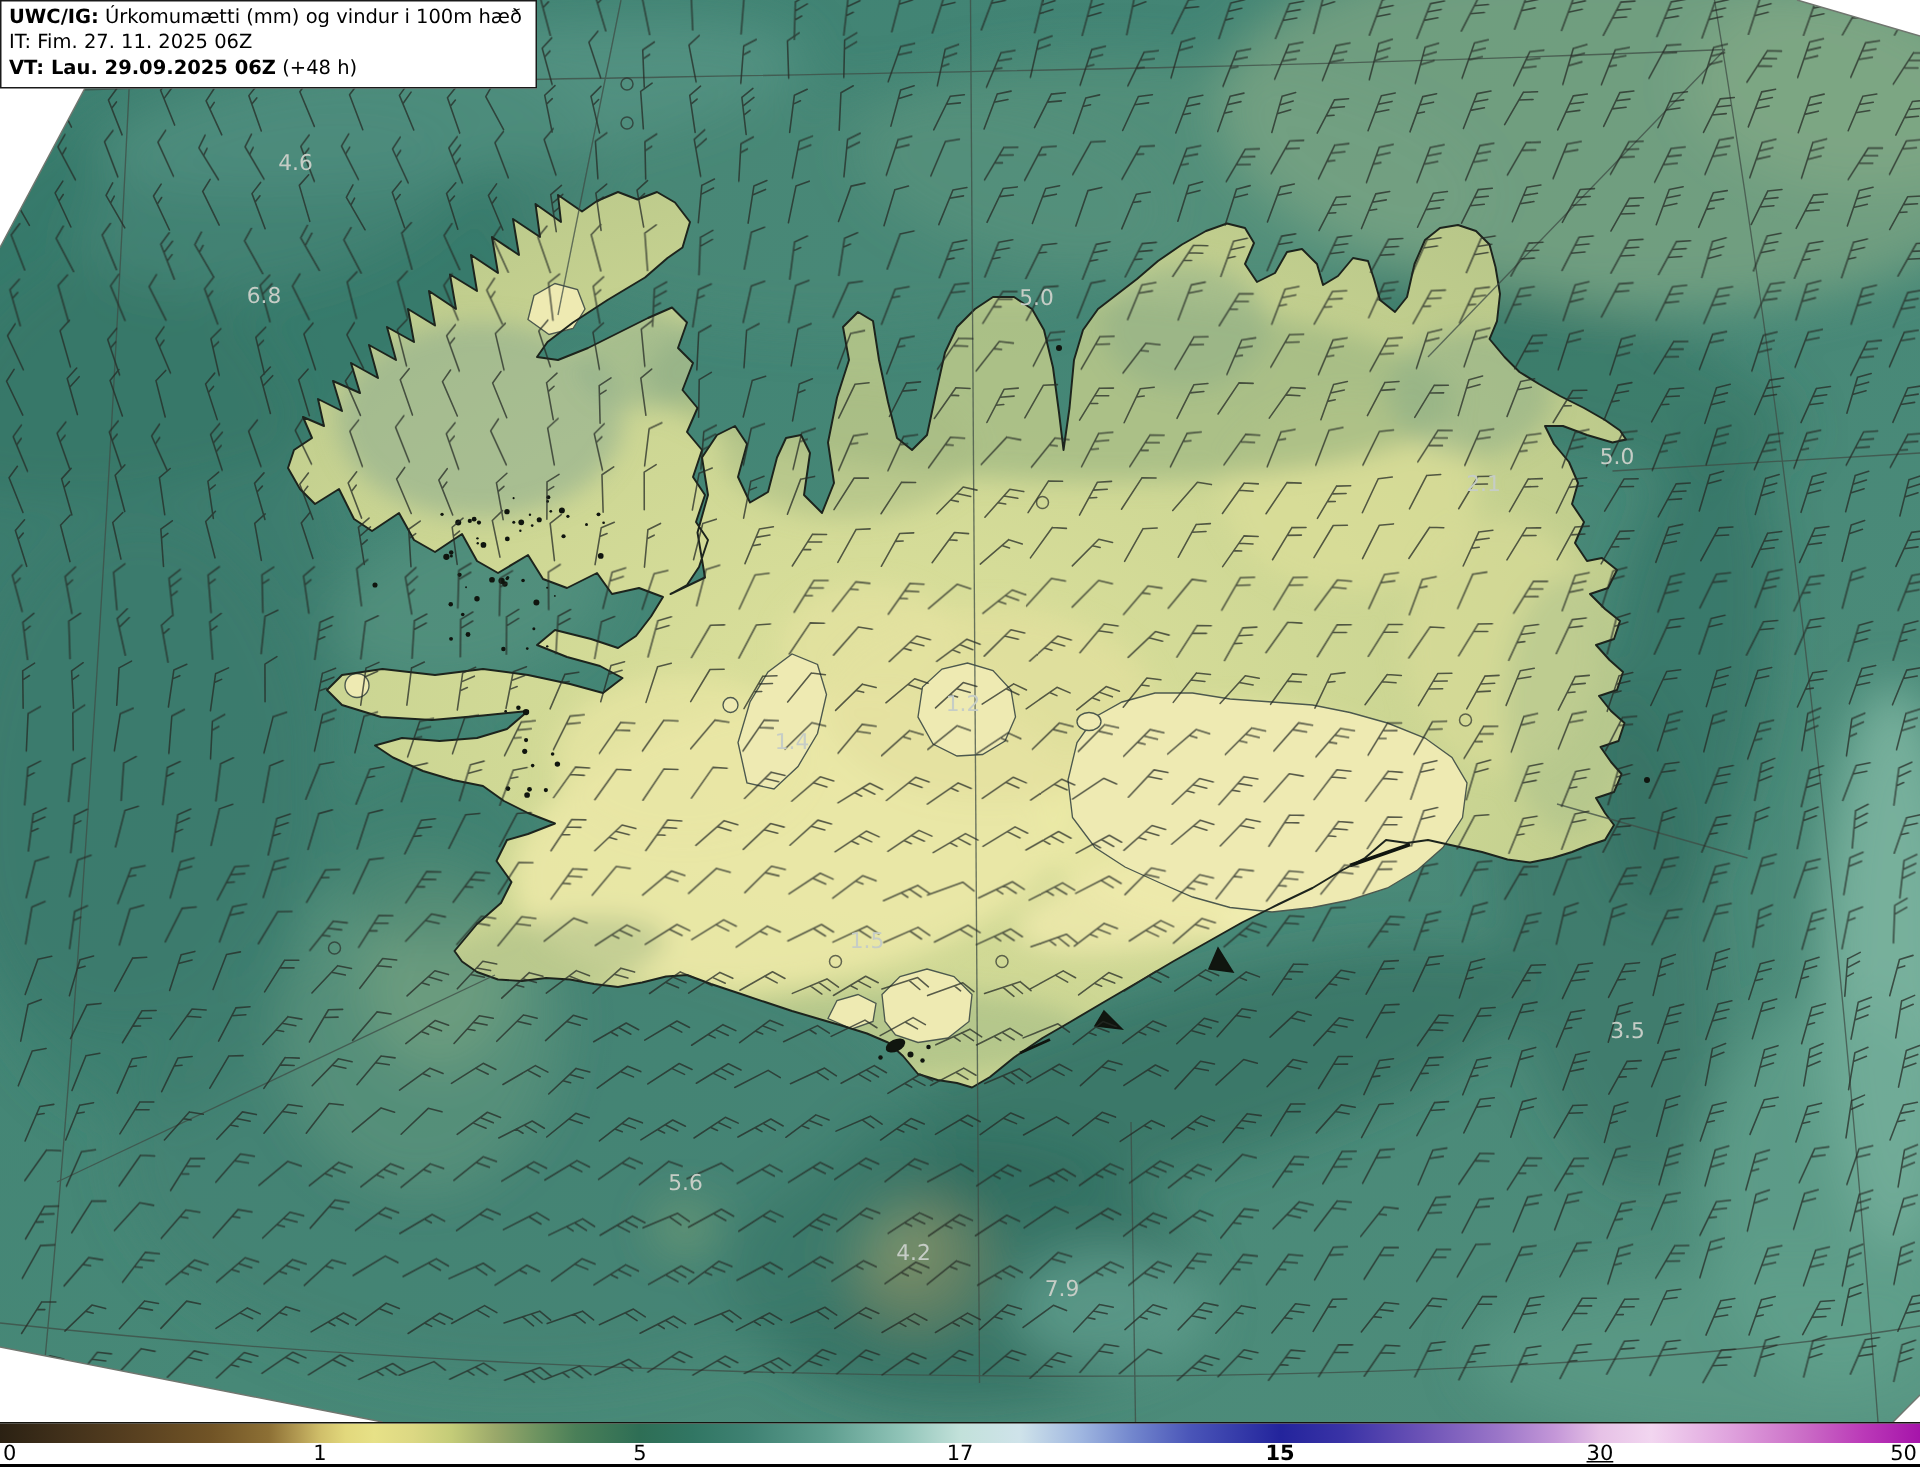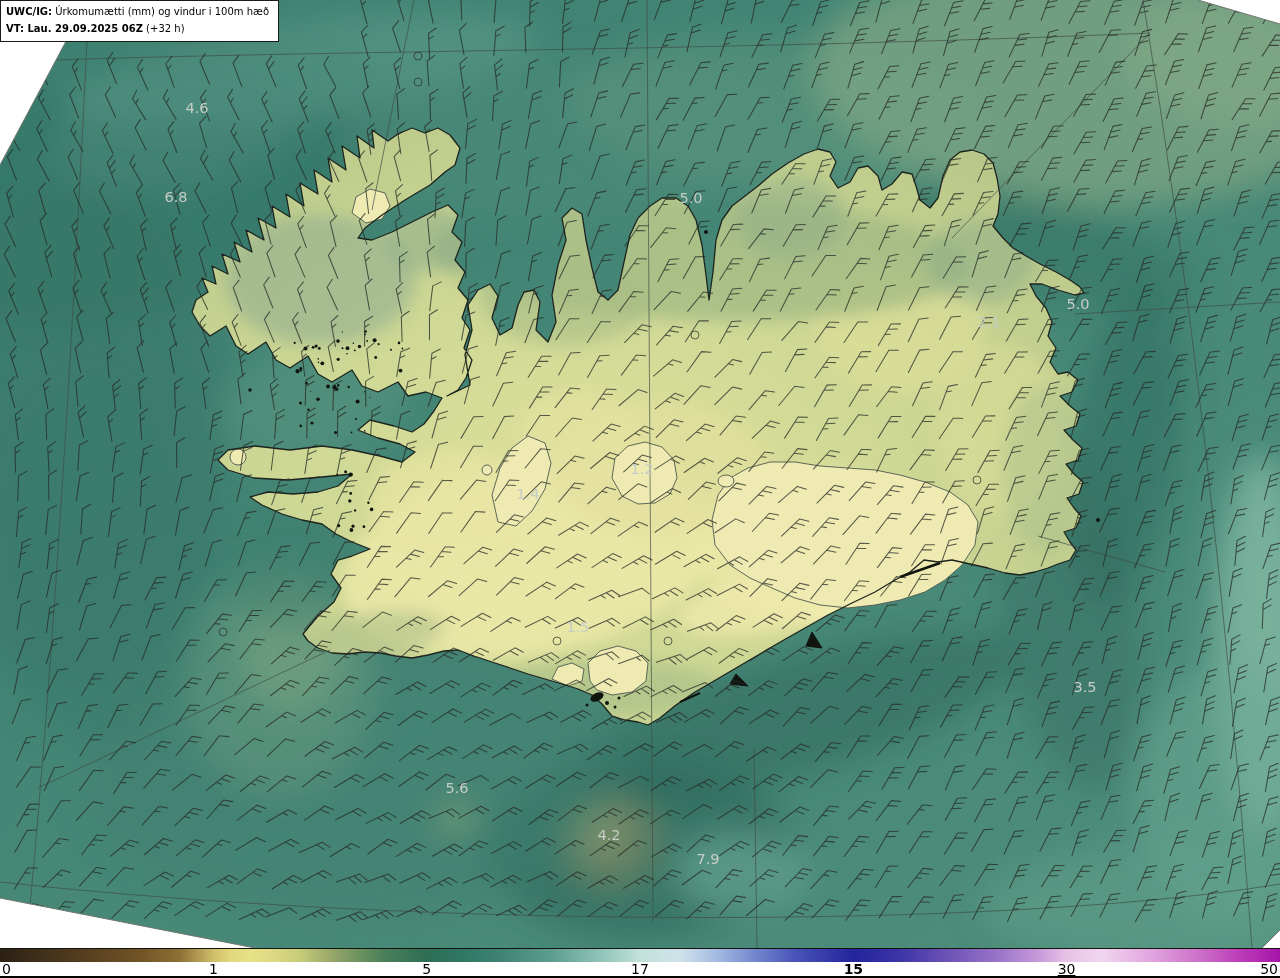--- a/index.html
+++ b/index.html
@@ -1,20 +1,20 @@
 <!DOCTYPE html>
 <html><head>
 <meta charset="utf-8">
 <style>
   html,body{margin:0;padding:0;background:#fff;}
   .stage{position:relative;width:1280px;height:978px;overflow:hidden;background:#fff;
          font-family:"DejaVu Sans","Liberation Sans",sans-serif;}
   #map{position:absolute;left:0;top:0;}
   .titlebox{position:absolute;left:0;top:0;background:#fff;border:1px solid #1a1a1a;
-            padding:2px 9px 4px 5px;font-size:10px;line-height:17px;color:#000;white-space:nowrap;}
+            padding:2px 9px 4px 5px;font-size:13px;line-height:17px;color:#000;white-space:nowrap;}
   .titlebox b{font-weight:bold;}
   .colorbar{position:absolute;left:0;top:948px;width:1280px;height:30px;}
   .cb-strip{position:absolute;left:0;top:0;width:1280px;height:14px;border-top:1px solid #14140f;box-sizing:border-box;}
   .cb-labels{position:absolute;left:0;top:14px;width:1280px;height:16px;background:#fff;
              border-bottom:2px solid #000;box-sizing:border-box;}
   .cb-labels span{position:absolute;top:-1px;font-size:14px;color:#000;}
 </style>
 </head>
 <body>
 
@@ -3644,21 +3644,22 @@
         <polygon points="1262,948 1280,930 1280,948" fill="#ffffff"></polygon>
         <path d="M 88,0 L 0,165" stroke="#70766f" stroke-width="1" fill="none"></path>
         <path d="M 0,898 L 255,948" stroke="#70766f" stroke-width="1" fill="none"></path>
         <path d="M 1198,0 L 1280,24" stroke="#70766f" stroke-width="1" fill="none"></path>
         <path d="M 1262,948 L 1280,930" stroke="#70766f" stroke-width="1" fill="none"></path>
       </g>
     </svg>
 
   <div class="titlebox">
     <div><b>UWC/IG:</b><span> Úrkomumætti (mm) og vindur i 100m hæð</span></div>
-    <div><b>VT: Lau. 29.09.2025 06Z</b><span> (+32 h)</span></div>
+    <div>IT: Fim. 27. 11. 2025 06Z</div>
+    <div><b>VT: Lau. 29.09.2025 06Z</b><span> (+48 h)</span></div>
   </div>
 
   <div class="colorbar">
     <div class="cb-strip" id="cbStrip" style="background: linear-gradient(to right, rgb(43, 33, 19) 0%, rgb(63, 47, 26) 3%, rgb(88, 64, 32) 7%, rgb(113, 84, 38) 11%, rgb(141, 112, 53) 14%, rgb(178, 154, 82) 15.5%, rgb(208, 191, 106) 16.7%, rgb(226, 216, 124) 18%, rgb(231, 225, 135) 19.5%, rgb(220, 216, 131) 21.5%, rgb(196, 204, 120) 23.5%, rgb(154, 168, 106) 25.8%, rgb(109, 147, 96) 28%, rgb(74, 127, 88) 30%, rgb(46, 110, 85) 33.3%, rgb(49, 118, 99) 36%, rgb(63, 130, 115) 39%, rgb(93, 157, 142) 43%, rgb(143, 195, 183) 46.9%, rgb(194, 225, 218) 50%, rgb(207, 227, 234) 53.1%, rgb(159, 182, 224) 56.3%, rgb(114, 134, 205) 59%, rgb(74, 85, 184) 62%, rgb(35, 36, 156) 66.7%, rgb(58, 51, 166) 70%, rgb(107, 82, 182) 74%, rgb(154, 117, 200) 78%, rgb(196, 151, 216) 81%, rgb(230, 193, 230) 83.3%, rgb(242, 214, 240) 86%, rgb(224, 164, 222) 90%, rgb(202, 108, 198) 94%, rgb(187, 58, 184) 97%, rgb(166, 20, 170) 100%);"></div>
     <div class="cb-labels" id="cbLabels">
         <span style="left: 2px;">0</span>
         <span style="left: 16.67%; transform: translateX(-50%);">1</span>
         <span style="left: 33.33%; transform: translateX(-50%);">5</span>
         <span style="left: 50%; transform: translateX(-50%);">17</span>
         <span style="left: 66.67%; transform: translateX(-50%); font-weight: bold;">15</span>

